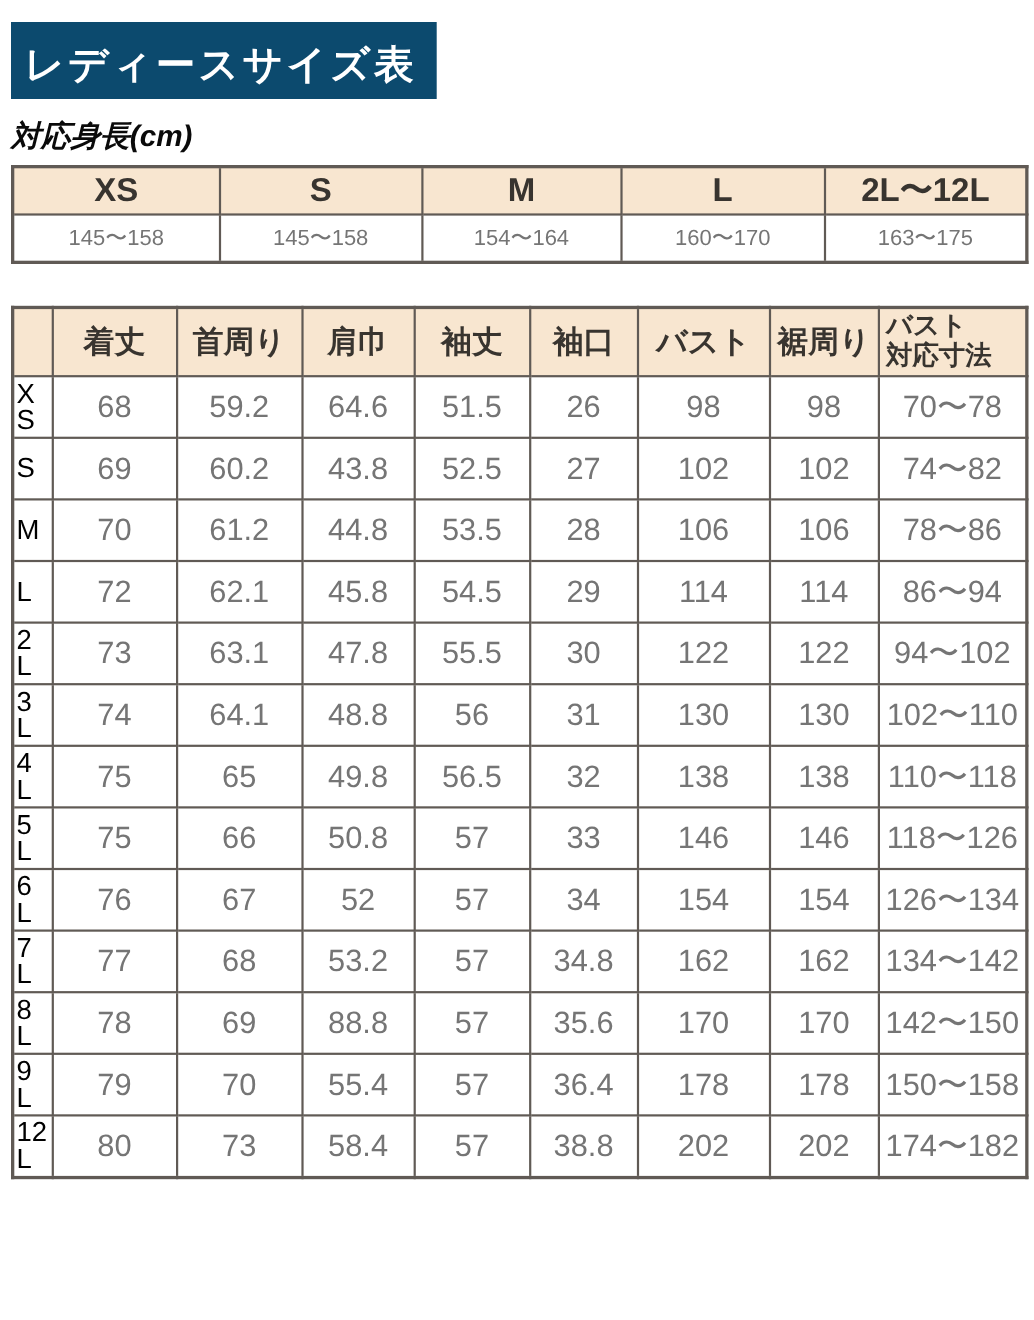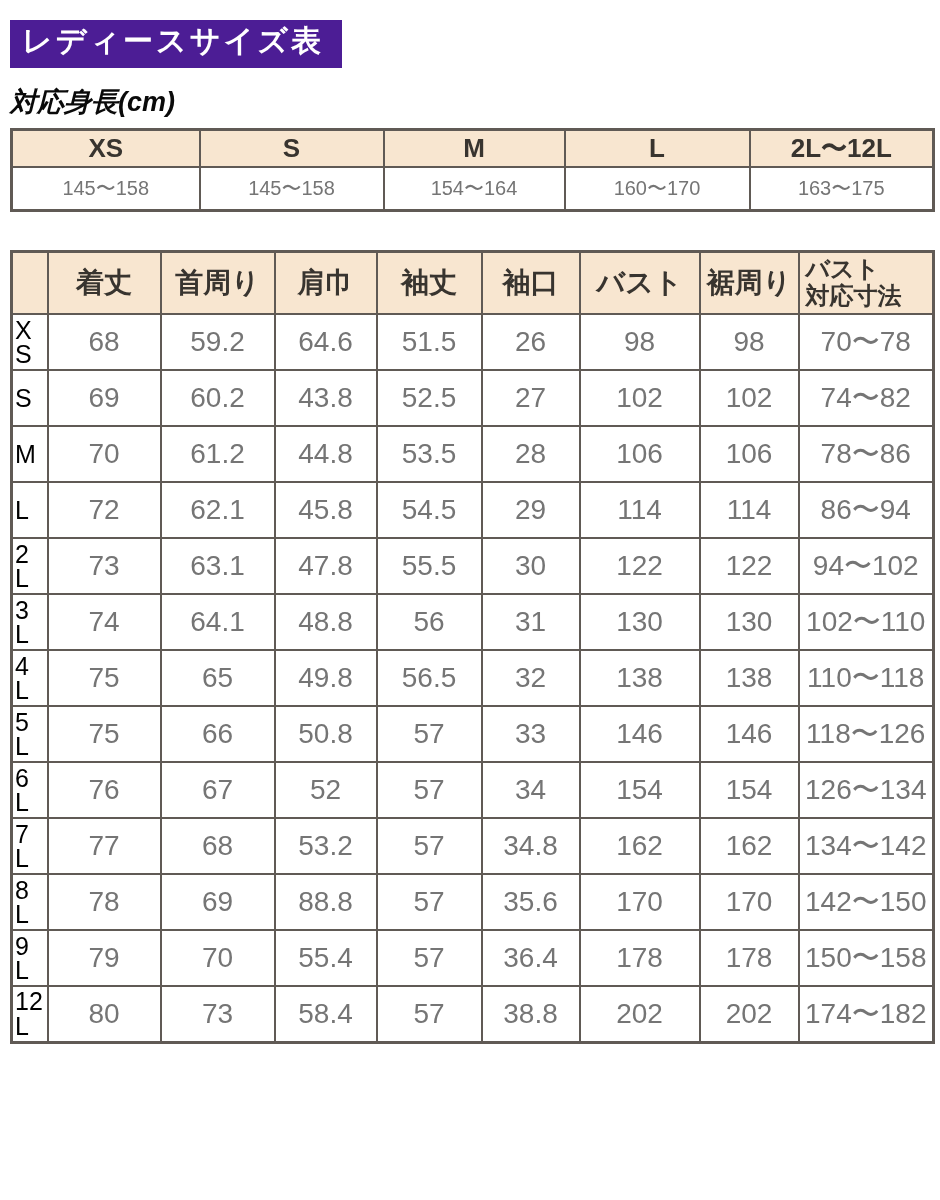--- a/index.html
+++ b/index.html
@@ -7,44 +7,44 @@
   body {
     width: 940px; height: 1200px;
     background: #ffffff;
     font-family: "Liberation Sans", "DejaVu Sans", sans-serif;
     color: #111;
   }
   .page { padding: 20px 8px 0 10px; }
 
   .title-bar {
     display: inline-block;
-    background: #4c1d95;
+    background: #0c4a6e;
     color: #ffffff;
-    font-size: 30px;
+    font-size: 36px;
     font-weight: bold;
     letter-spacing: 3px;
-    padding: 1px 18px 6px 12px;
+    padding: 15px 18px 6px 12px;
   }
 
   .subtitle {
     font-size: 27px;
     font-weight: bold;
     color: #0a0a0a;
     margin: 16px 0 8px 0;
     font-style: italic;
   }
 
   table { border-collapse: collapse; table-layout: fixed; }
 
   
   .t1 { width: 922px; border: 3px solid #605a55; }
   .t1 th {
     background: #f8e6d0;
     border: 2px solid #605a55;
-    font-size: 26px; font-weight: bold; color: #38342f;
+    font-size: 30px; font-weight: bold; color: #38342f;
     height: 36px; padding: 0; text-align: center;
   }
   .t1 td {
     border: 2px solid #605a55;
     font-size: 20px; color: #757575;
     height: 43px; padding: 0; text-align: center;
     white-space: nowrap;
   }
 
   

